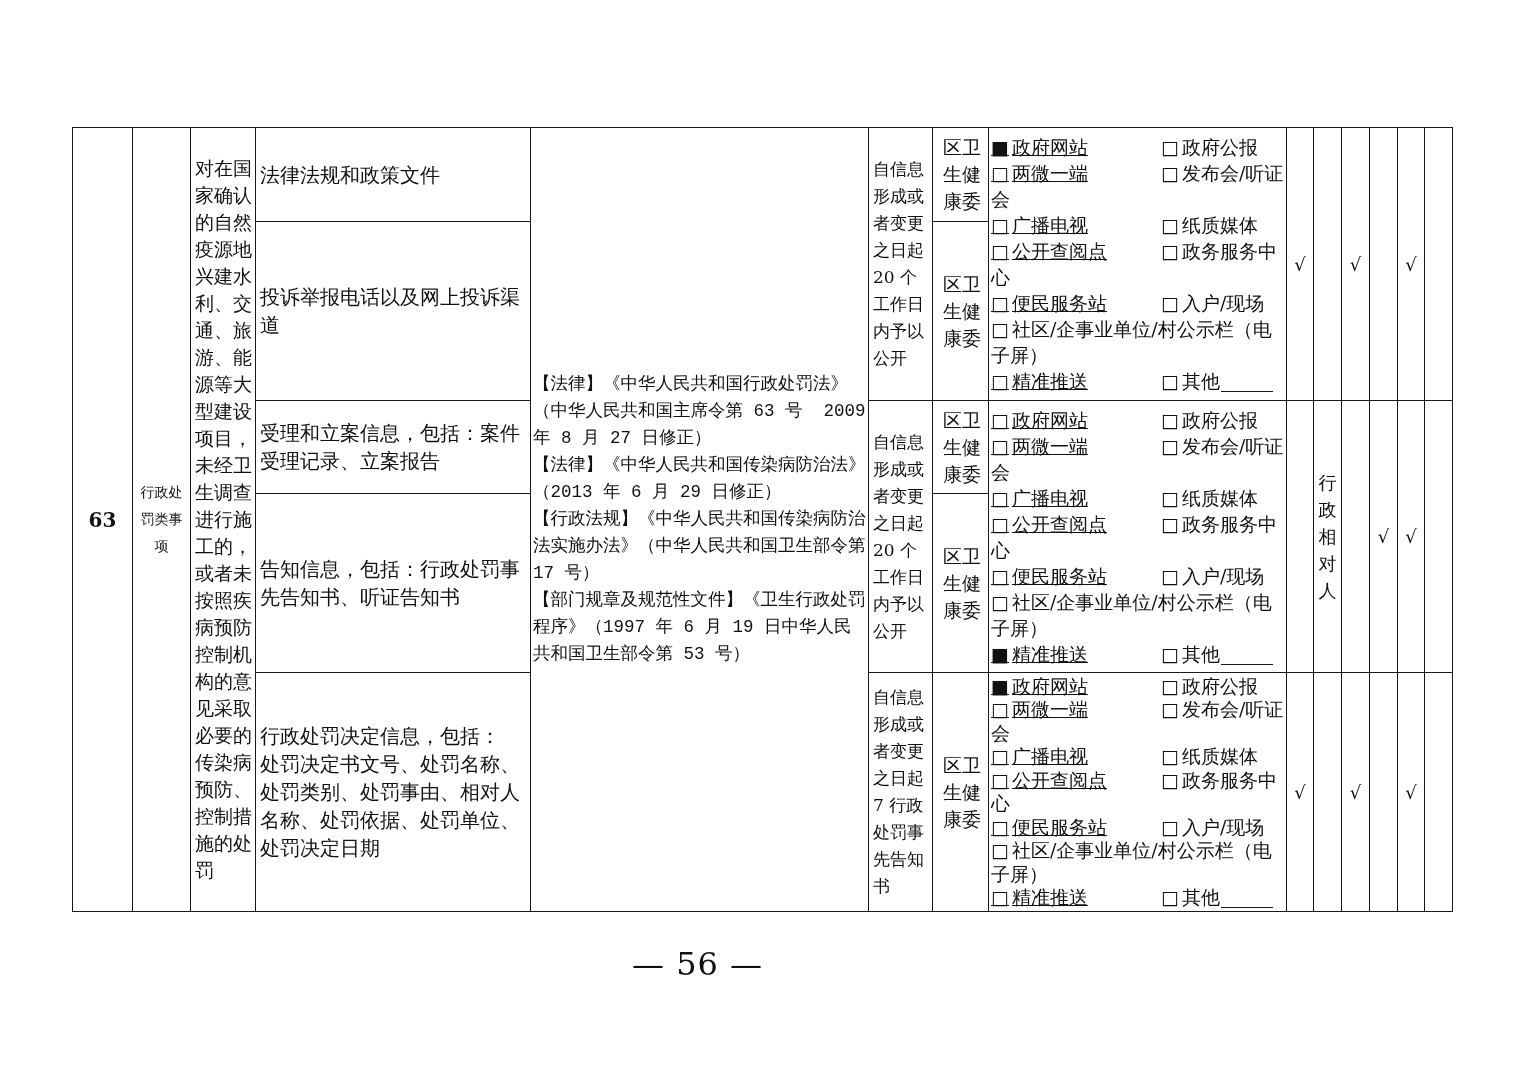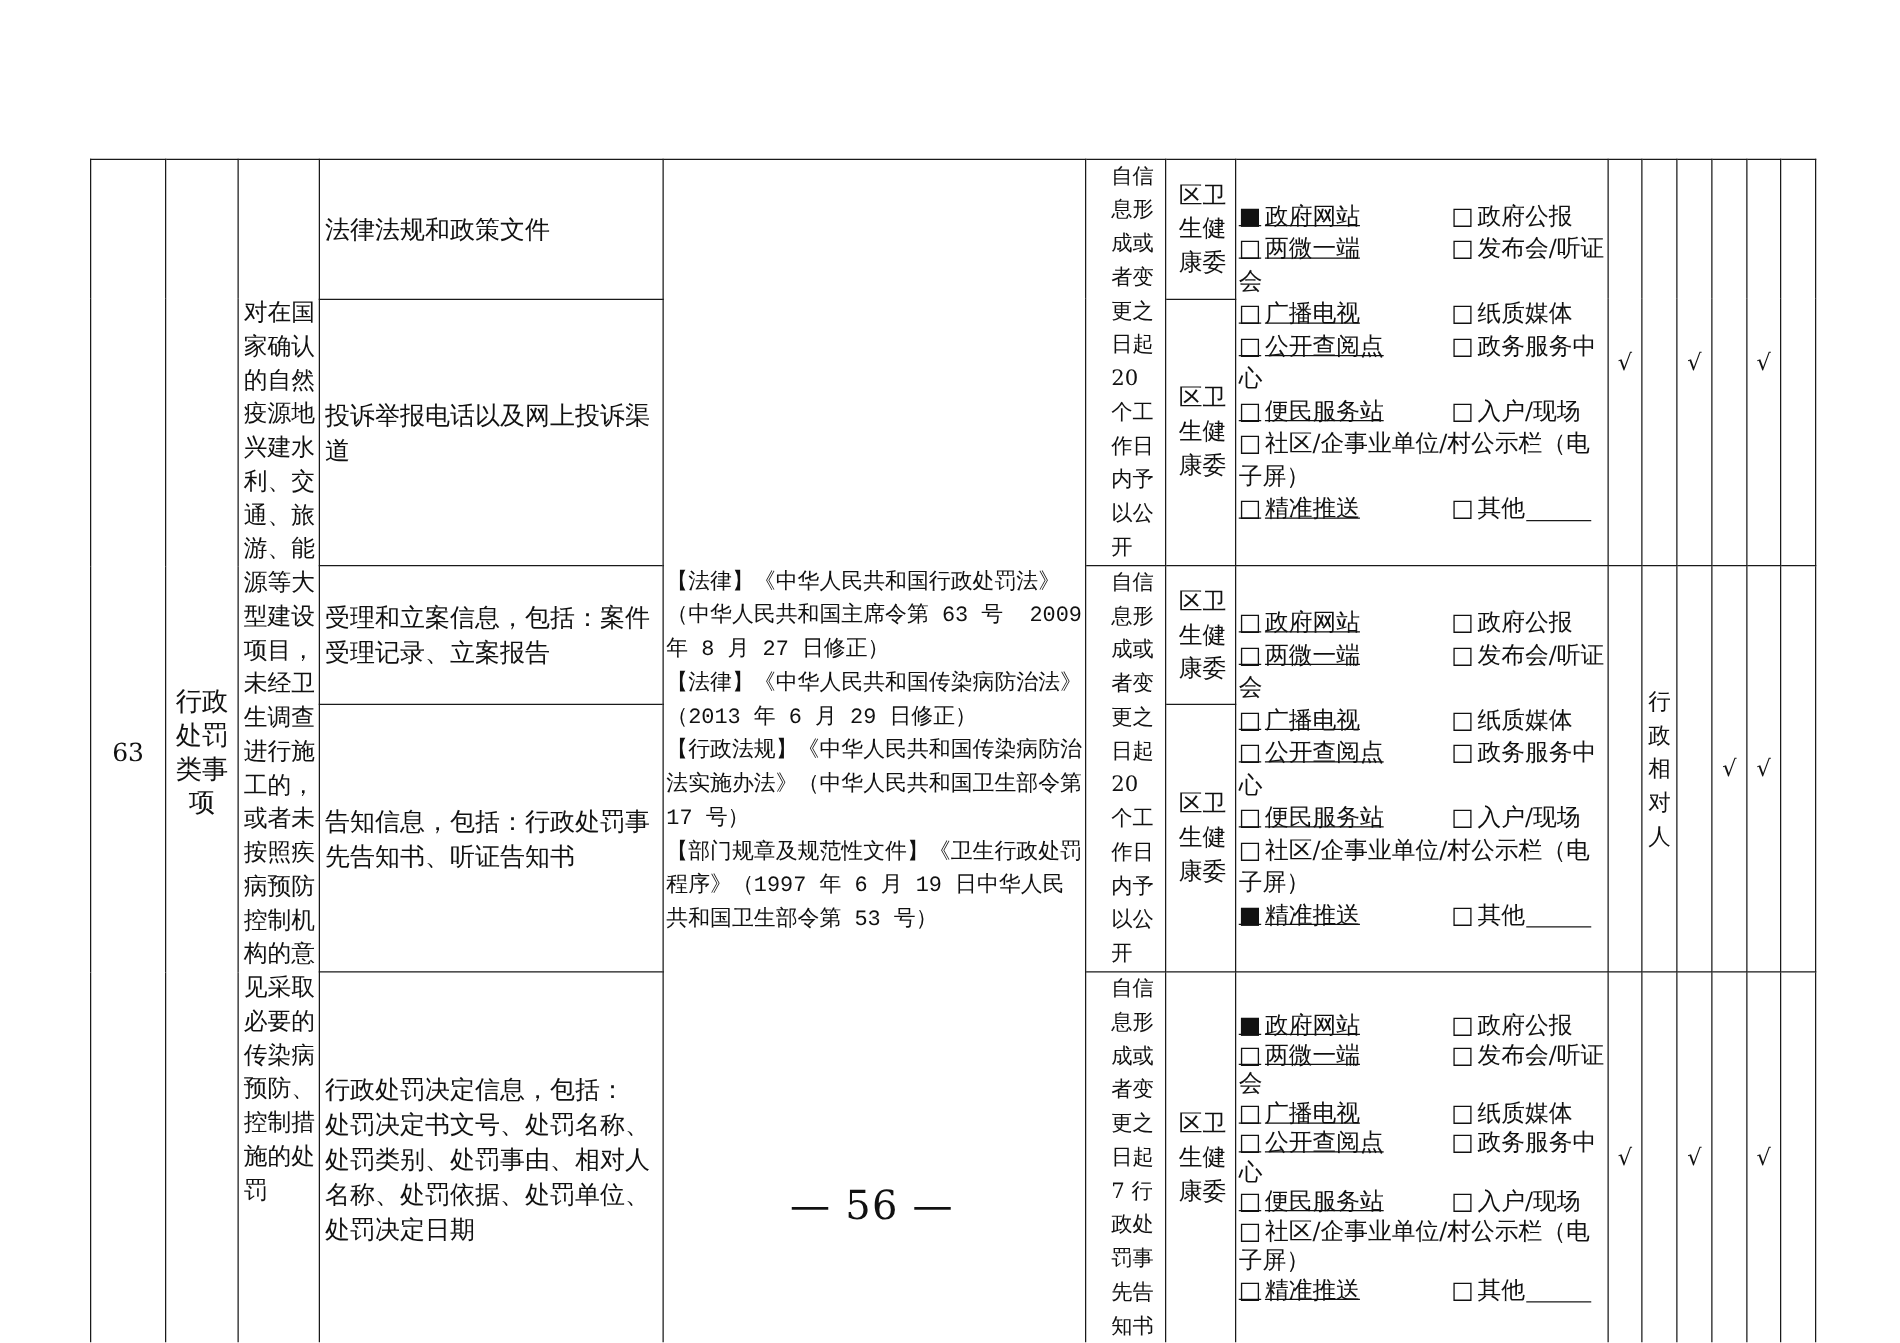--- a/index.html
+++ b/index.html
@@ -2,27 +2,27 @@
 <html><head>
 <meta charset="utf-8">
 <style>
   html,body{margin:0;padding:0;background:#ffffff;}
   body{width:1520px;height:1074px;font-family:"DejaVu Serif","Liberation Serif",serif;color:#111;}
   .page{position:relative;width:1520px;height:1074px;background:#fff;overflow:hidden;}
 
   table.catalog{position:absolute;left:72px;top:127px;width:1380px;border-collapse:collapse;table-layout:fixed;}
   td{border:1px solid #1a1a1a;padding:0;vertical-align:middle;}
 
-  td.seq{text-align:center;font-size:20px;}
-  td.cat{font-size:21px;line-height:27px;text-align:center;padding:0 7px;word-break:break-all;line-break:anywhere;}
+  td.seq{text-align:center;font-size:20px;font-weight:bold;}
+  td.cat{font-size:14px;line-height:27px;text-align:center;padding:0 7px;word-break:break-all;line-break:anywhere;}
   td.matter{font-size:19px;line-height:27px;padding:0 2px 0 4px;word-break:break-all;line-break:anywhere;}
   td.content{font-size:20px;line-height:28px;padding:0 3px 0 4px;word-break:break-all;line-break:anywhere;white-space:pre-wrap;margin-left:12px;}
   td.legal{font-size:17.5px;line-height:27px;padding:0 1px 0 2px;}
   .legal-item{white-space:pre-wrap;font-family:Liberation Mono, monospace;}
-  td.time{font-size:17px;line-height:27px;padding:0 3px 0 20px;word-break:break-all;line-break:anywhere;}
+  td.time{font-size:17px;line-height:27px;padding:0 3px 0 4px;word-break:break-all;line-break:anywhere;}
   td.agency{font-size:19px;line-height:27px;text-align:right;padding:0 7px;word-break:break-all;line-break:anywhere;}
 
   td.chan{font-size:19px;padding:0 2px;}
   .crow{line-height:26px;word-break:break-all;line-break:anywhere;}
   td.chan.b3 .crow{line-height:23.5px;}
   .cl{display:inline-block;width:170px;text-decoration:underline;}
   .cbox{font-family:"DejaVu Sans","Liberation Sans",sans-serif;font-size:19px;margin-right:3px;}
   .blank{display:inline-block;width:52px;height:12px;border-bottom:1px solid #1a1a1a;vertical-align:-4px;margin-left:1px;}
 
   td.flag{font-size:18px;line-height:27px;text-align:center;padding:0;word-break:break-all;line-break:anywhere;}

